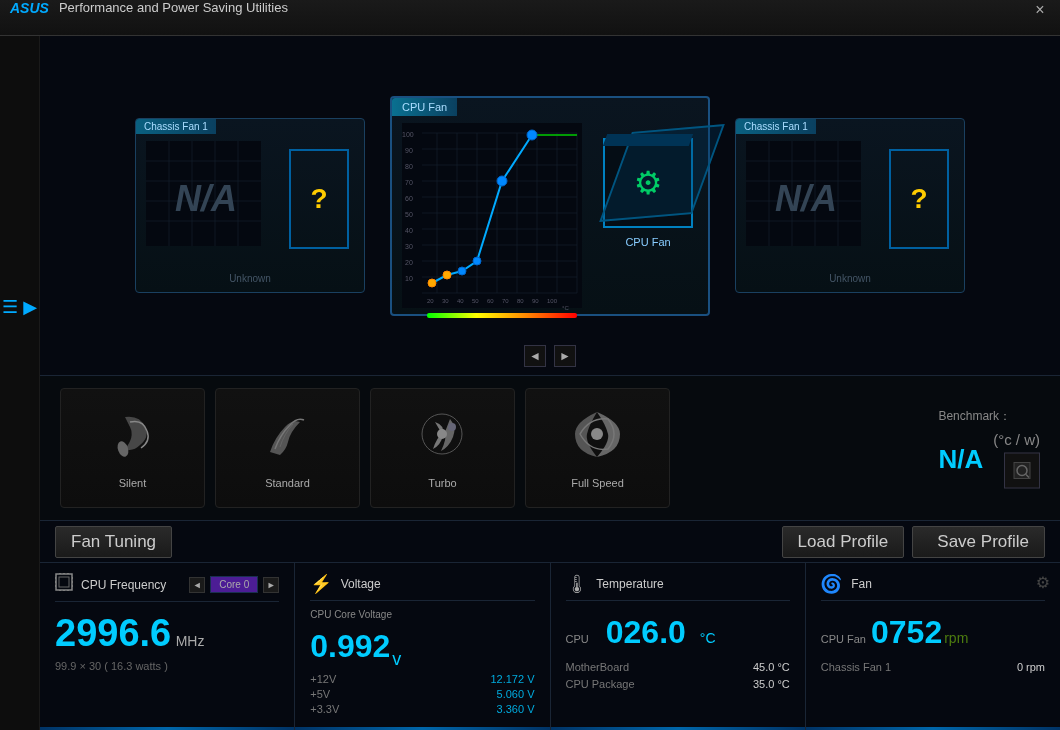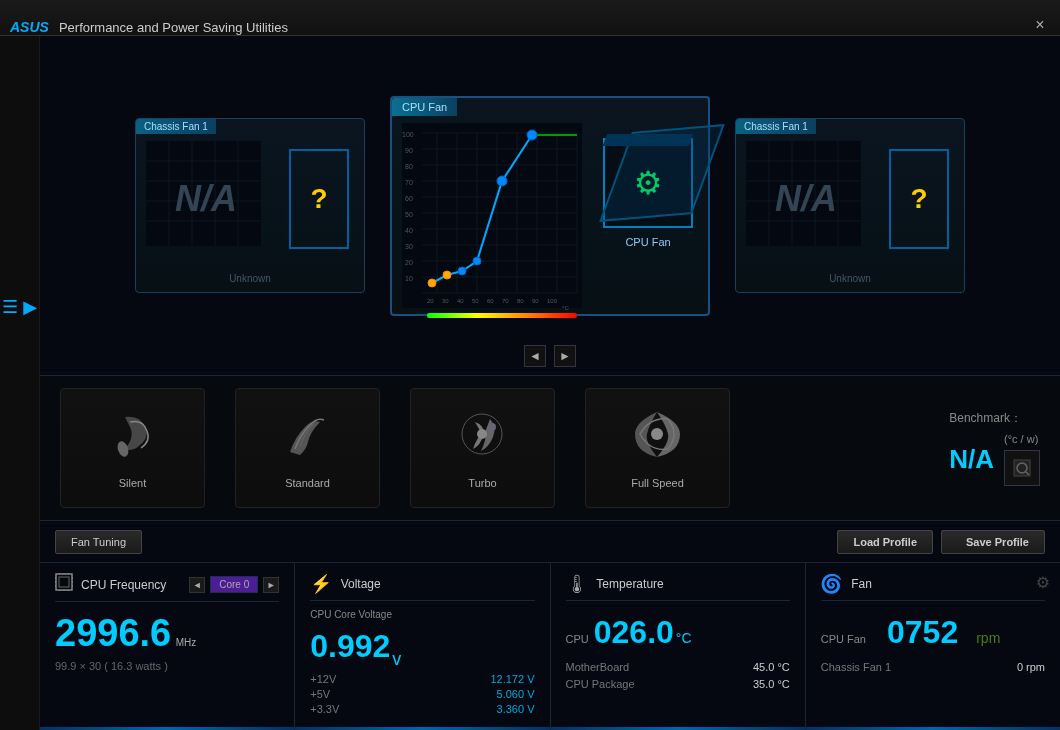--- a/index.html
+++ b/index.html
@@ -10,21 +10,21 @@
       font-family: Arial, sans-serif;
       overflow: hidden;
       color: #fff;
     }
 
     
     #titlebar {
       background: linear-gradient(180deg, #1a1a1a 0%, #111 100%);
       height: 36px;
       display: flex;
-      align-items: flex-end;
+      align-items: flex-start;
       padding: 0 10px;
       border-bottom: 1px solid #333;
       user-select: none;
     }
     #titlebar .logo {
       color: #00aaff;
       font-weight: bold;
       font-size: 14px;
       font-style: italic;
       margin-right: 10px;
@@ -211,21 +211,21 @@
       flex: 0 0 145px;
       background: #060a0e;
       display: flex;
       align-items: center;
       padding: 10px 20px;
       border-bottom: 1px solid #1a2535;
       position: relative;
     }
     .fan-mode-cards {
       display: flex;
-      gap: 30px;
+      gap: 10px;
       flex: 1;
       align-items: center;
     }
     .fan-mode-card {
       width: 145px;
       height: 120px;
       background: linear-gradient(180deg, #111 0%, #0d0d0d 100%);
       border: 1px solid #222;
       border-radius: 4px;
       display: flex;
@@ -256,21 +256,21 @@
       font-size: 12px;
       margin-bottom: 5px;
     }
     .benchmark-value {
       color: #00ccff;
       font-size: 26px;
       font-weight: bold;
     }
     .benchmark-unit {
       color: #888;
-      font-size: 11px;
+      font-size: 15px;
       margin-top: 1px;
     }
     .benchmark-btn {
       width: 36px;
       height: 36px;
       border: 1px solid #334;
       background: #111;
       display: flex;
       align-items: center;
       justify-content: center;
@@ -287,31 +287,30 @@
       align-items: center;
       padding: 0 15px;
       border-bottom: 1px solid #1a2535;
       gap: 10px;
     }
     .action-btn {
       padding: 5px 15px;
       background: linear-gradient(180deg, #2a2a2a 0%, #1a1a1a 100%);
       border: 1px solid #444;
       color: #ccc;
-      font-size: 11px;
+      font-size: 17px;
       cursor: pointer;
       border-radius: 2px;
     }
     .action-btn:last-child {
       margin-left: auto;
       padding-left: 24px;
     }
     .action-btn.right {
       margin-left: 0;
-      font-weight: bold;
     }
     .btns-right {
       margin-left: auto;
       display: flex;
       gap: 8px;
     }
 
     
     #stats-section {
       flex: 1;
@@ -347,21 +346,21 @@
     }
 
     .cpu-freq-value {
       color: #00ccff;
       font-size: 38px;
       font-weight: bold;
       margin-top: 15px;
     }
     .cpu-freq-unit {
       color: #aaa;
-      font-size: 10px;
+      font-size: 14px;
     }
     .cpu-freq-sub {
       color: #666;
       font-size: 11px;
       margin-top: 5px;
     }
 
     .cpu-core-nav {
       display: flex;
       align-items: center;
@@ -420,21 +419,21 @@
       margin-top: 5px;
       align-items: flex-end;
     }
     .temp-row .tname { color: #777; }
     .temp-row .tval { color: #ccc; }
 
     .fan-rpm-value {
       color: #00ccff;
       font-size: 32px;
       font-weight: bold;
-      margin: 5px 16px;
+      margin: 5px 0;
     }
     .fan-row {
       display: flex;
       justify-content: space-between;
       font-size: 11px;
       margin-top: 5px;
     }
     .fan-row .fname { color: #777; }
     .fan-row .fval { color: #ccc; }
 
@@ -763,21 +762,21 @@
         <span class="vname">+3.3V</span>
         <span class="vval">3.360 V</span>
       </div>
     </div>
 
     <div class="stat-panel">
       <div class="stat-header">
         <span class="stat-icon">🌡</span>
         <span class="stat-title">Temperature</span>
       </div>
-      <div style="display:flex;align-items:baseline;gap:2px;margin-top:5px;text-align:right;">
+      <div style="display:flex;align-items:baseline;gap:14px;margin-top:5px;text-align:right;">
         <span style="color:#888;font-size:11px;margin-right:3px;">CPU</span>
         <span class="temp-value">026.0</span>
         <span style="color:#00ccff;font-size:14px;">°C</span>
       </div>
       <div class="temp-row">
         <span class="tname">MotherBoard</span>
         <span class="tval">45.0 °C</span>
       </div>
       <div class="temp-row">
         <span class="tname">CPU Package</span>

